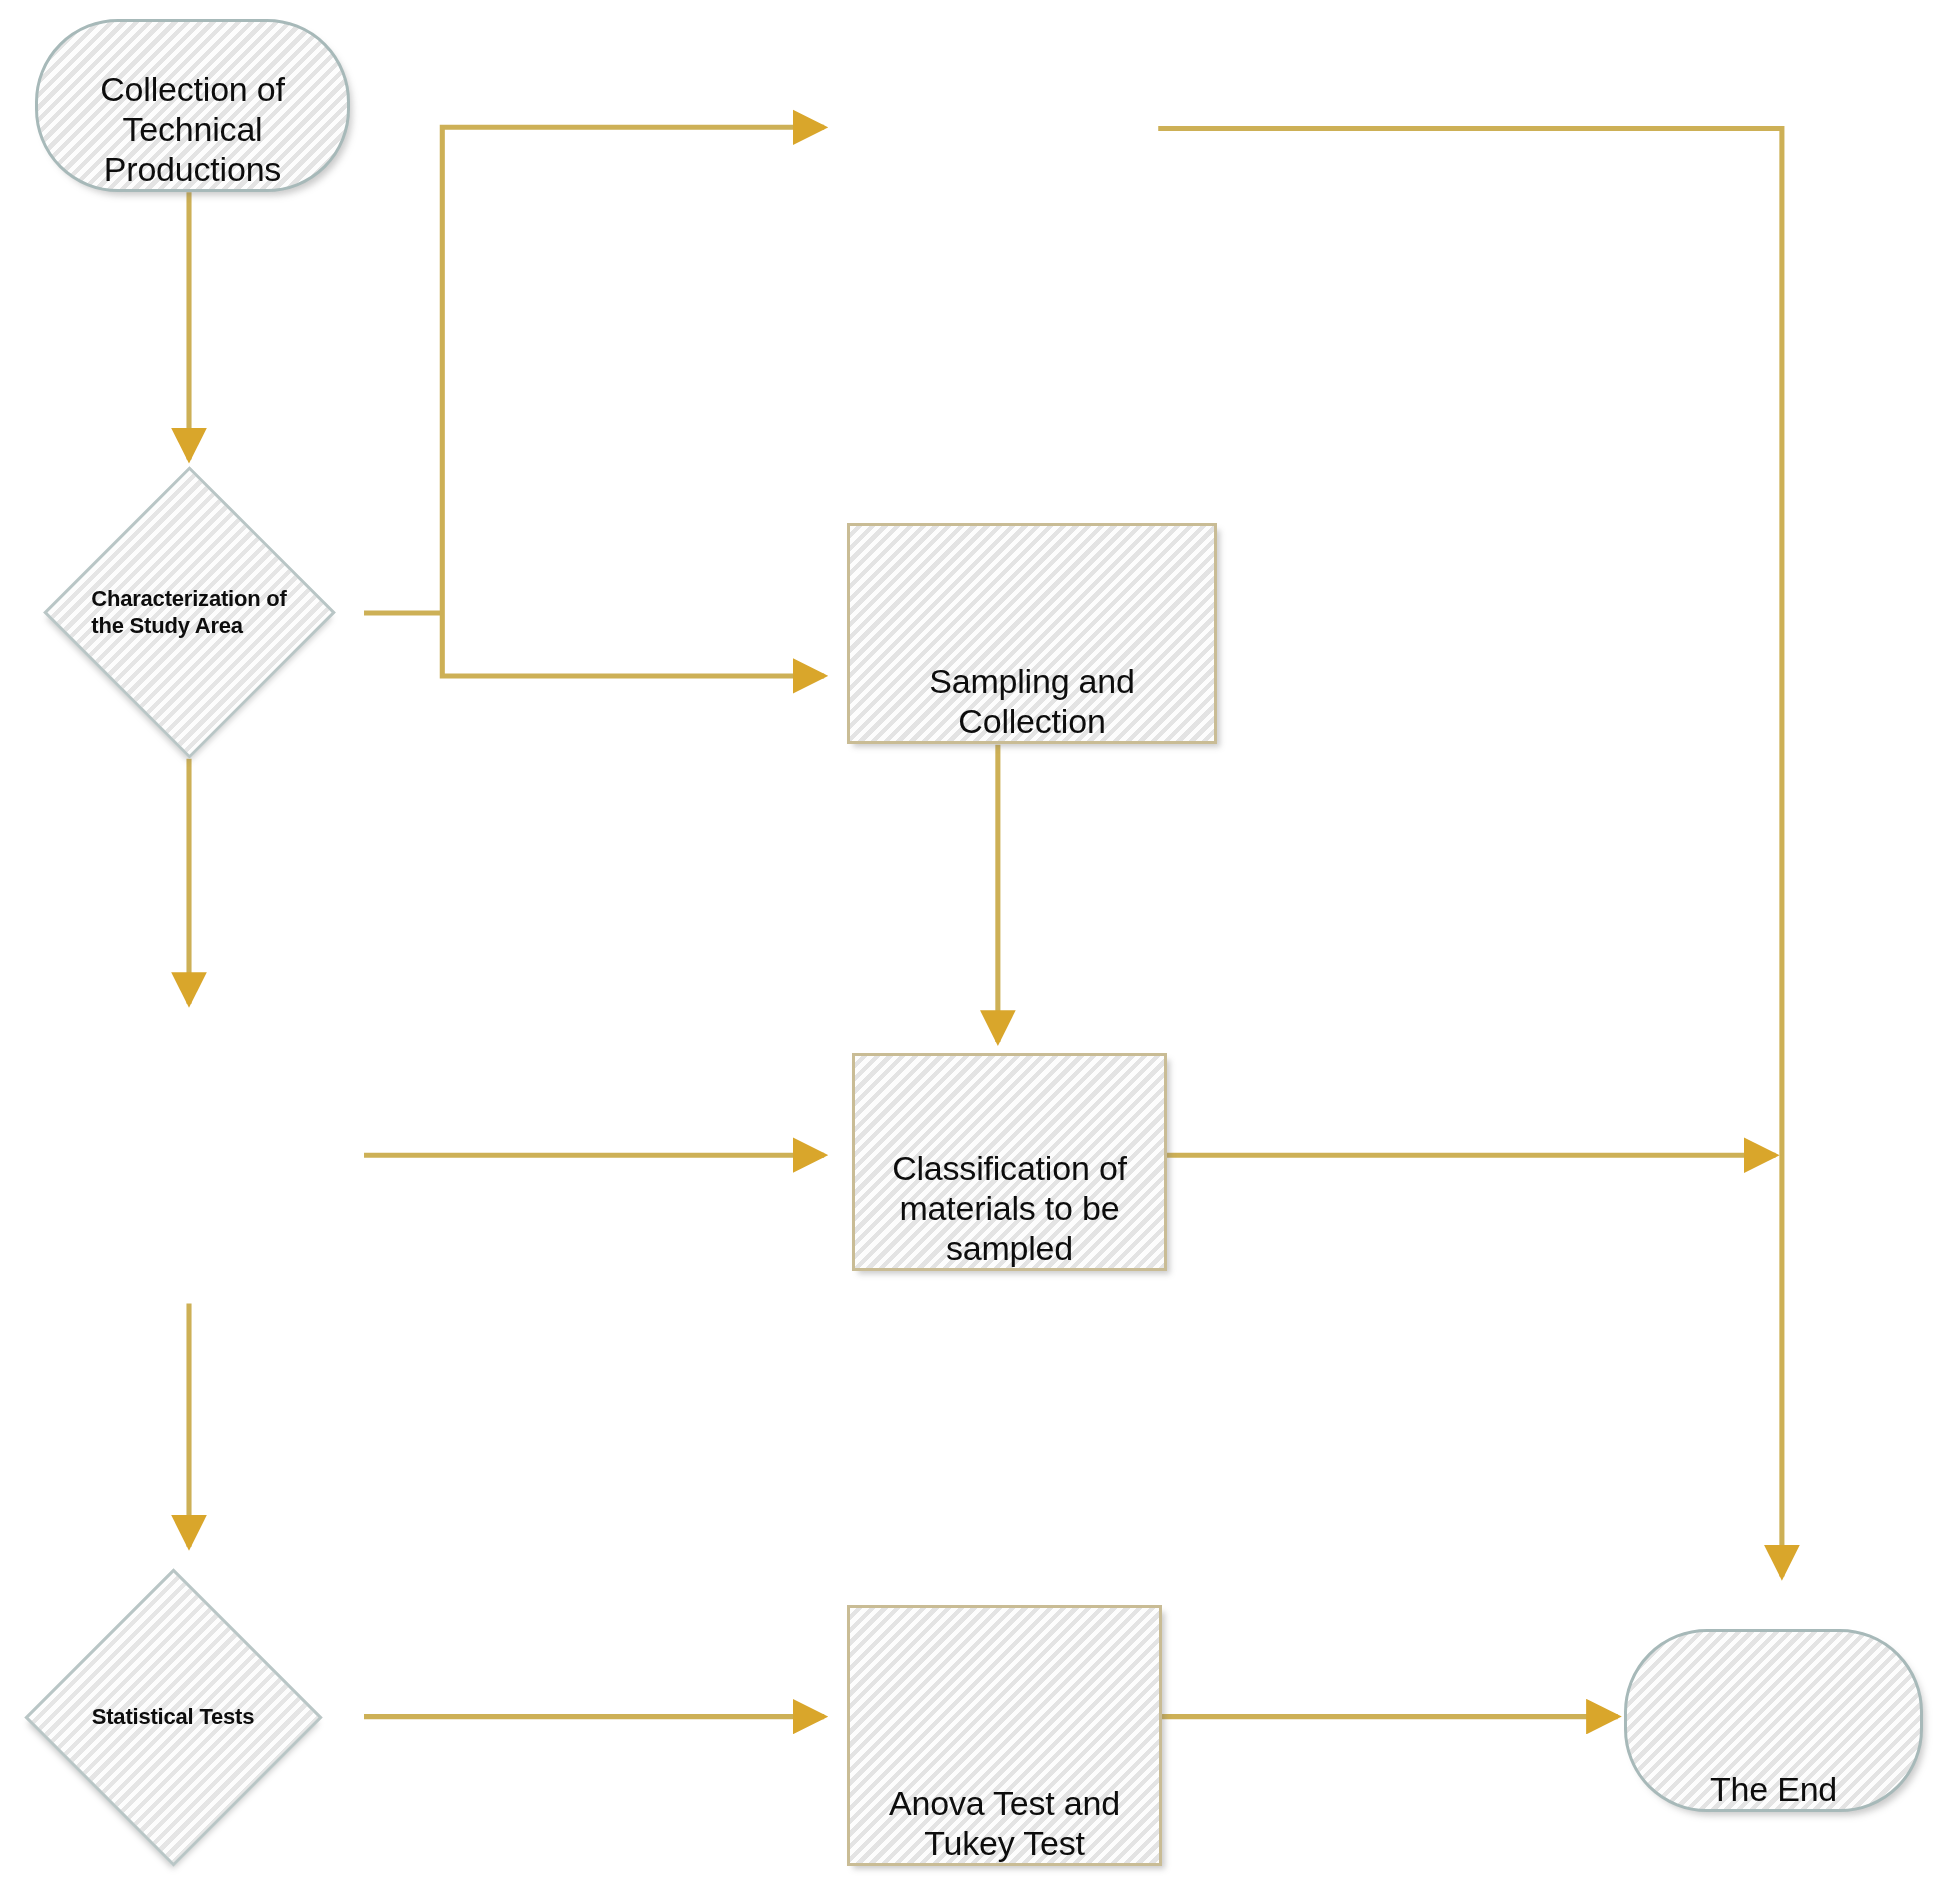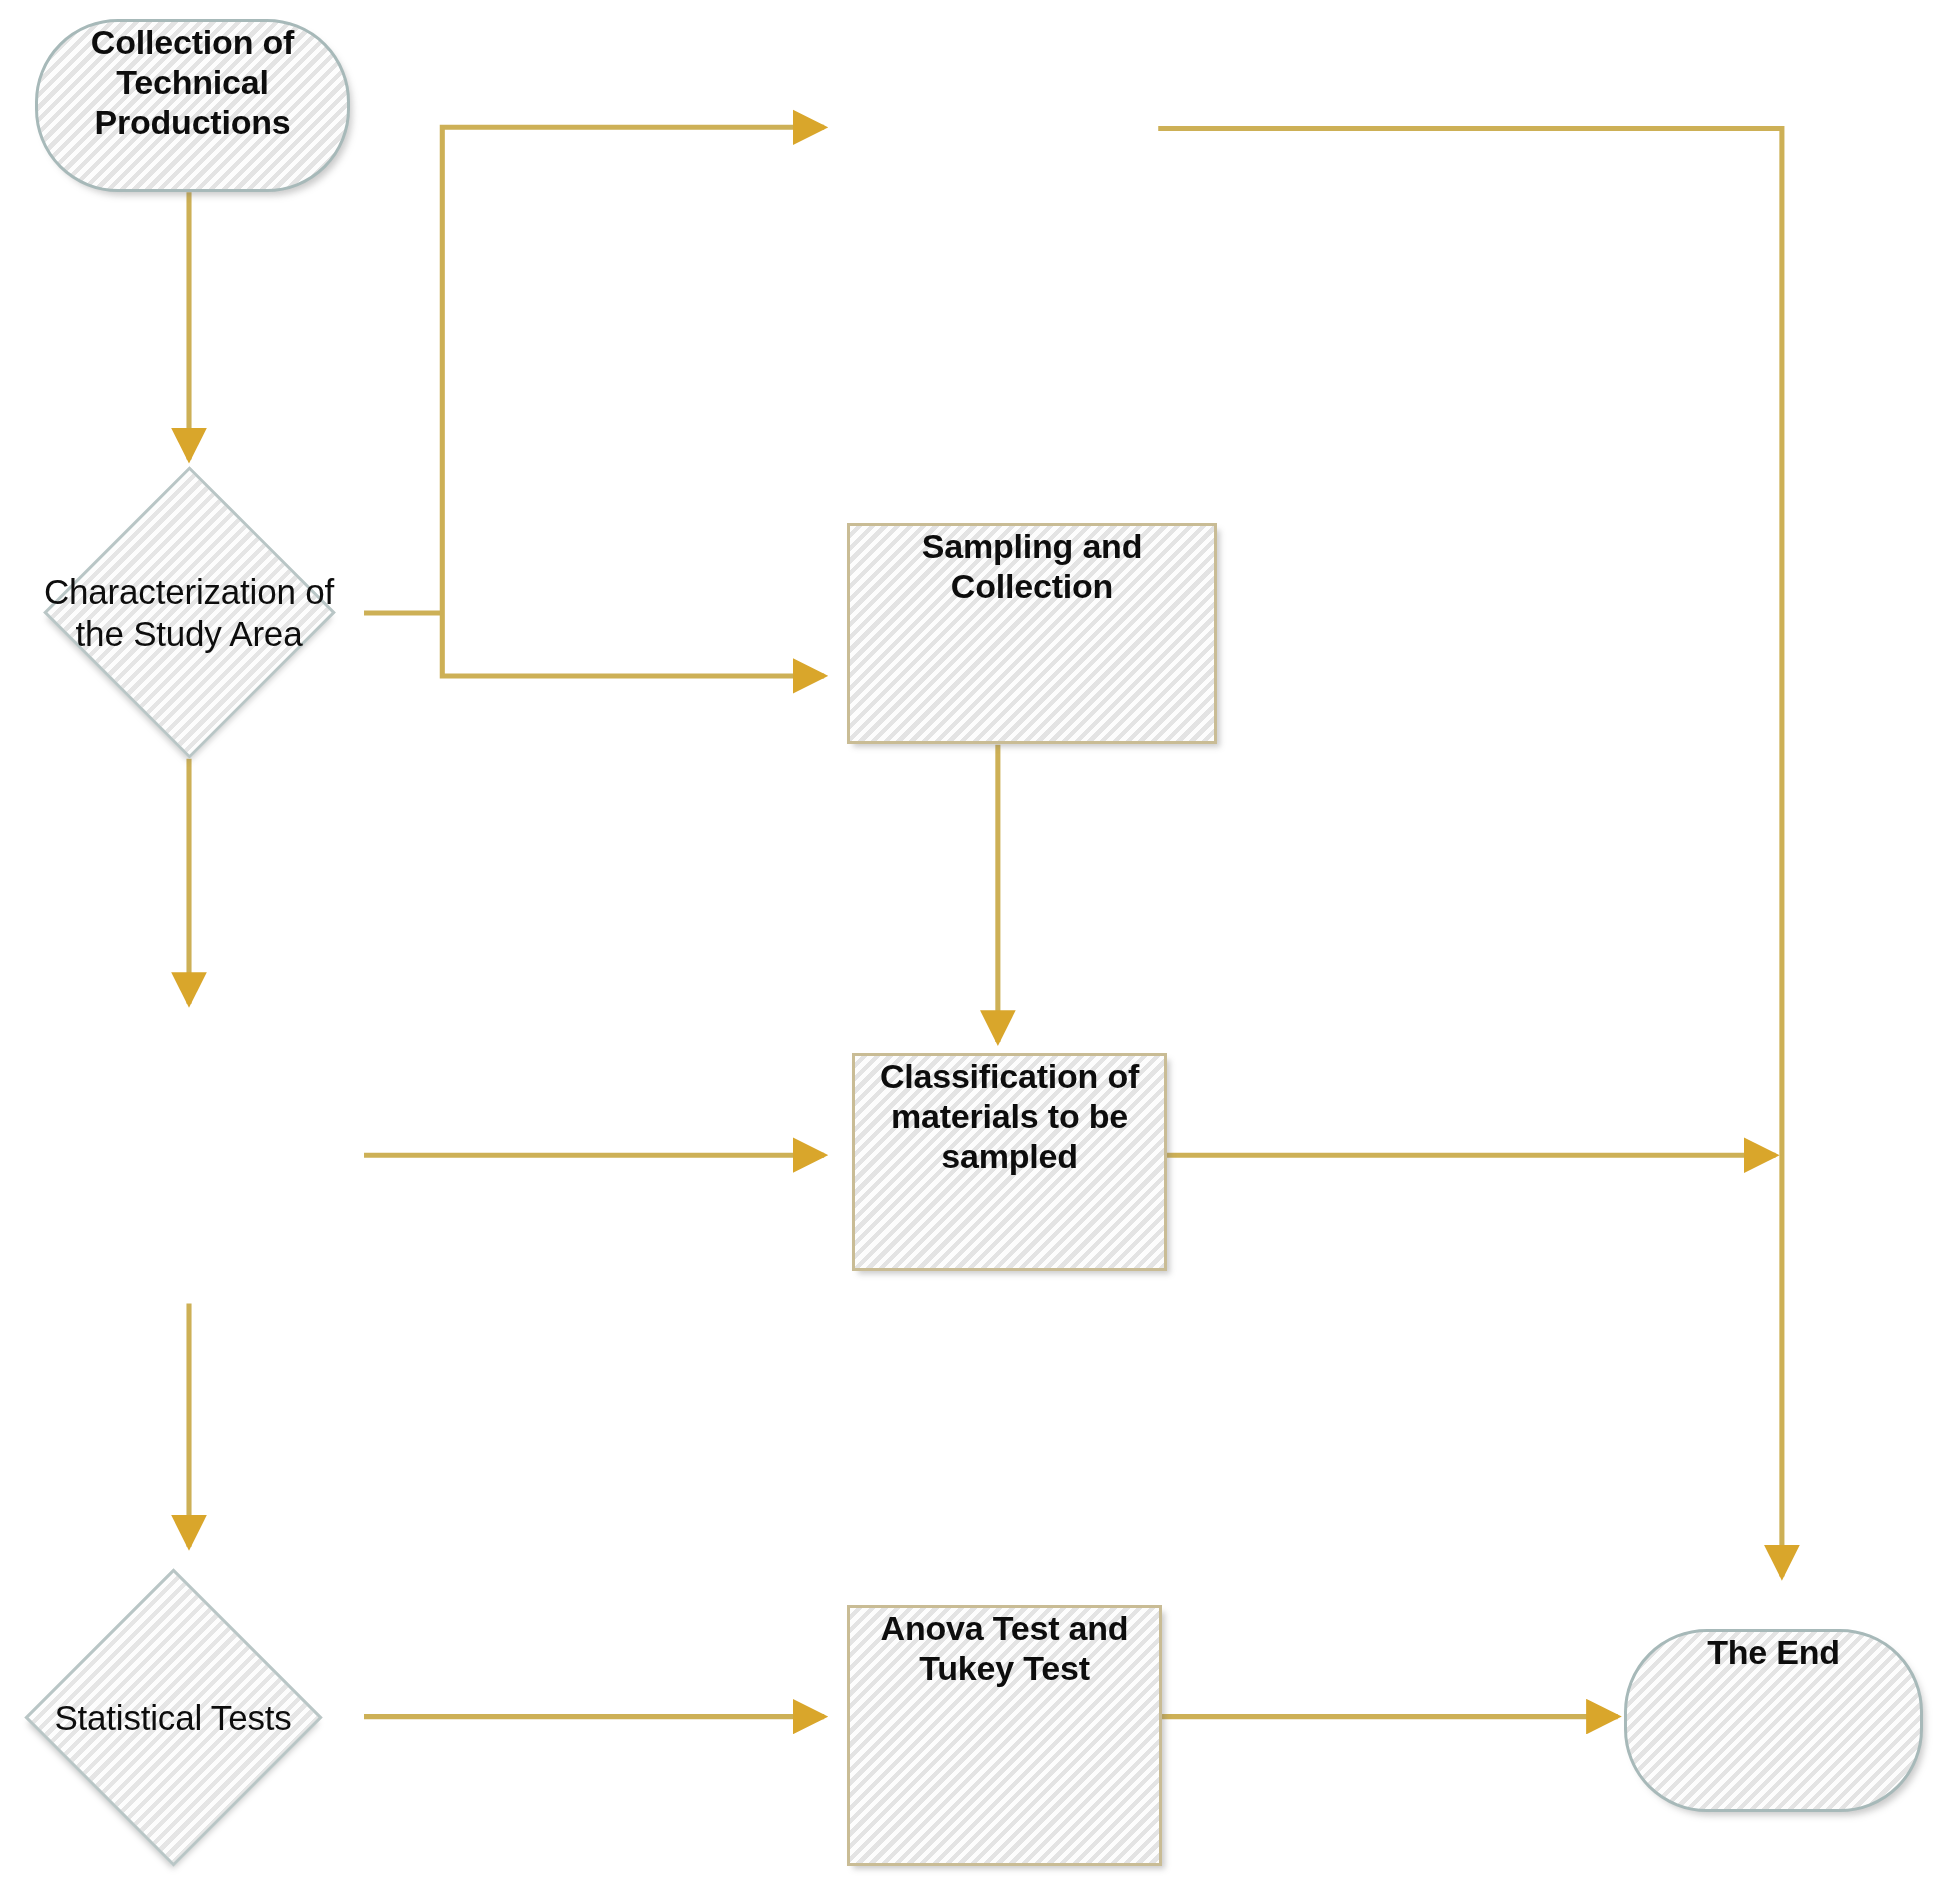--- a/index.html
+++ b/index.html
@@ -23,25 +23,25 @@
     left: 0;
     top: 0;
     width: 1955px;
     height: 1877px;
     pointer-events: none;
   }
   .node {
     position: absolute;
     box-sizing: border-box;
     display: flex;
-    align-items: flex-start;
+    align-items: flex-end;
     justify-content: center;
     text-align: center;
     color: #0d0d0d;
-    font-weight: bold;
+    font-weight: normal;
     letter-spacing: -0.2px;
     line-height: 1.18;
     background-color: #f2f2f2;
     background-image: repeating-linear-gradient(
         135deg,
         rgba(255,255,255,0.85) 0px,
         rgba(255,255,255,0.85) 4.5px,
         rgba(226,226,226,0.9) 4.5px,
         rgba(226,226,226,0.9) 9px);
   }
@@ -87,23 +87,22 @@
     box-sizing: border-box;
   }
   .dia-label {
     position: absolute;
     left: 0; top: 0;
     width: 100%;
     height: 100%;
     display: flex;
     align-items: center;
     justify-content: center;
-    text-align: center;
-    font-weight: normal;
-    font-size: 35px;
+    font-weight: bold;
+    font-size: 22px;
     line-height: 1.2;
     color: #0d0d0d;
     letter-spacing: -0.2px;
     white-space: pre-line;
     z-index: 3;
   }
 </style>
 </head>
 <body>
 

